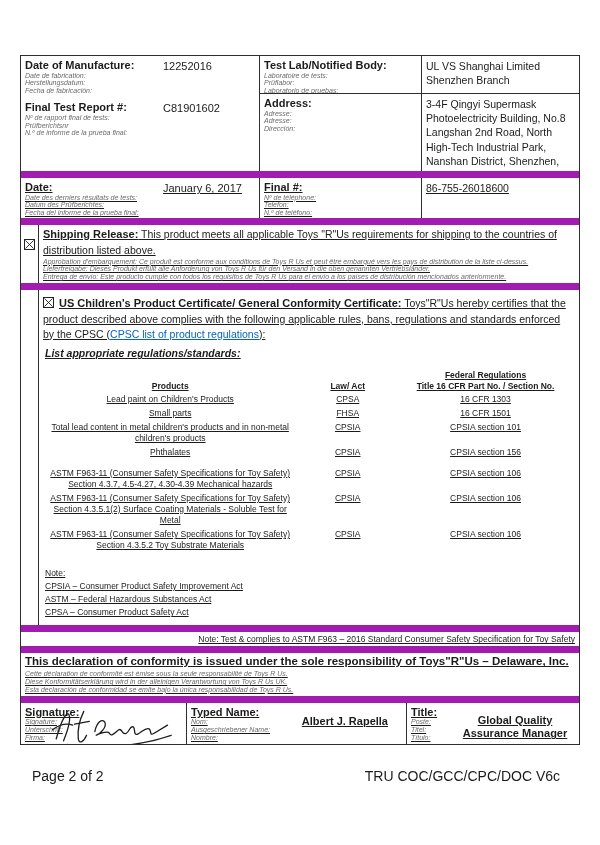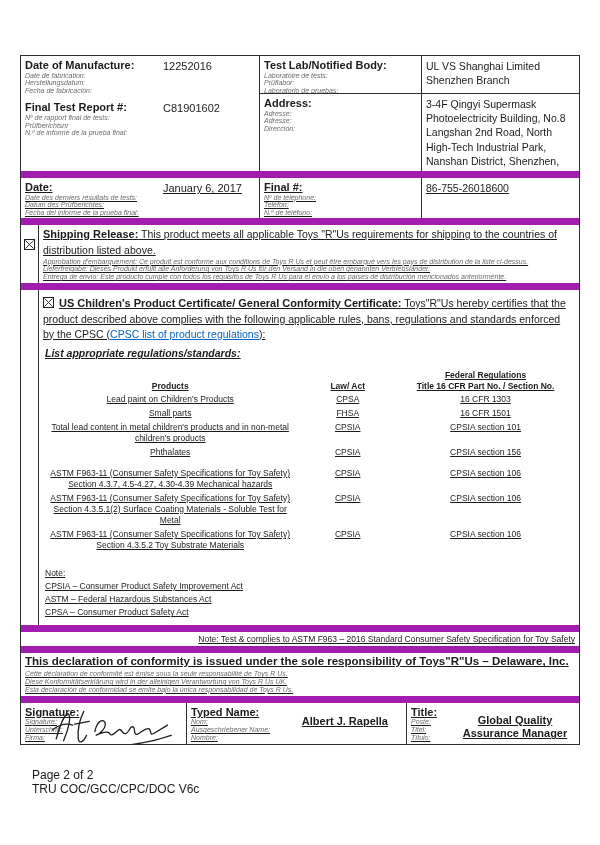--- a/index.html
+++ b/index.html
@@ -71,21 +71,21 @@
   .sig-cell { position:relative; }
   .sig-img { position:absolute; left:26px; top:0px; width:138px; height:48px; }
   .sig-img path { fill:none; stroke:#1c1c1c; stroke-width:1.4; stroke-linecap:round; }
   .kv-cell { display:flex; align-items:flex-start; }
   .kv-cell .labels { flex:none; }
   .kv-val { font-weight:bold; font-size:11px; margin-left:auto; margin-top:9px; }
   .name-val { padding-right:14px; }
   .title-val { width:118px; text-align:center; margin-top:8px; line-height:1.25; padding-right:2px; }
 
   
-  .footer { position:absolute; left:32px; right:40px; top:768px; display:flex; justify-content:space-between; font-size:12px;flex-direction:column; }
+  .footer { position:absolute; left:32px; right:40px; top:768px; display:flex; justify-content:space-between; font-size:14px; }
 </style>
 </head>
 <body>
 
 <div class="page">
   <div class="doc">
 
     <div class="info-grid r1">
       <div class="cell left-main">
         <div class="field">

